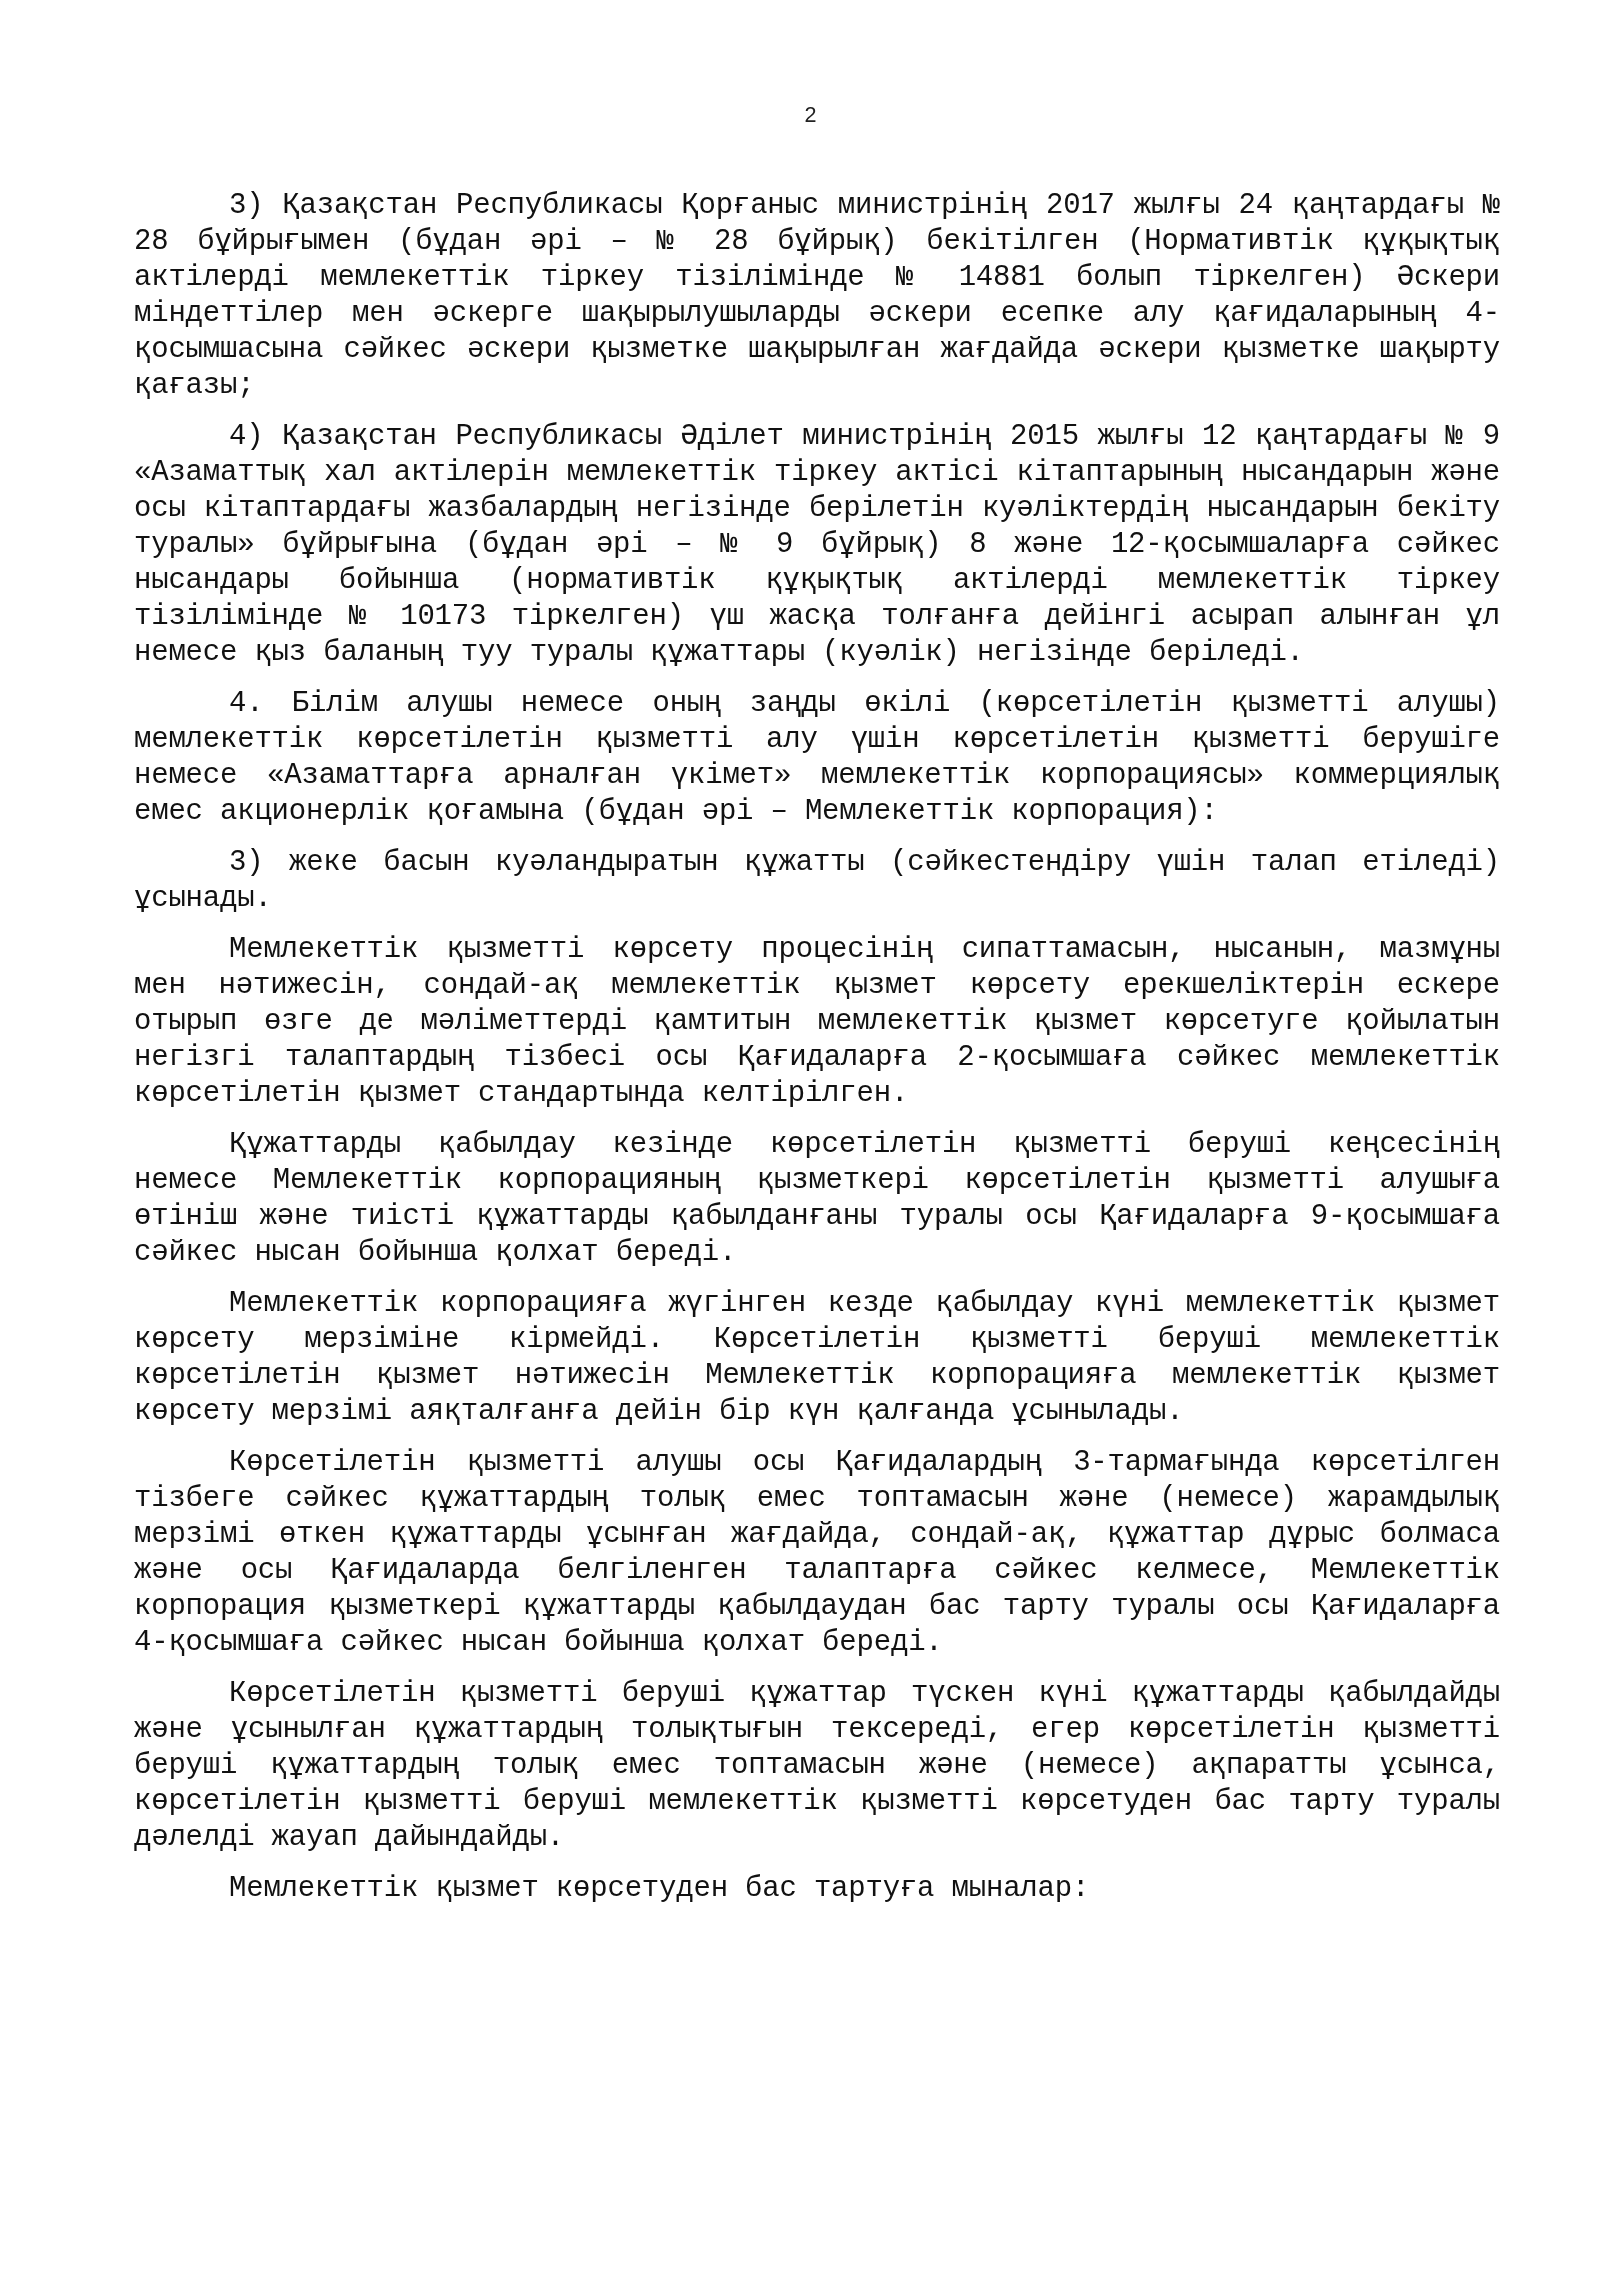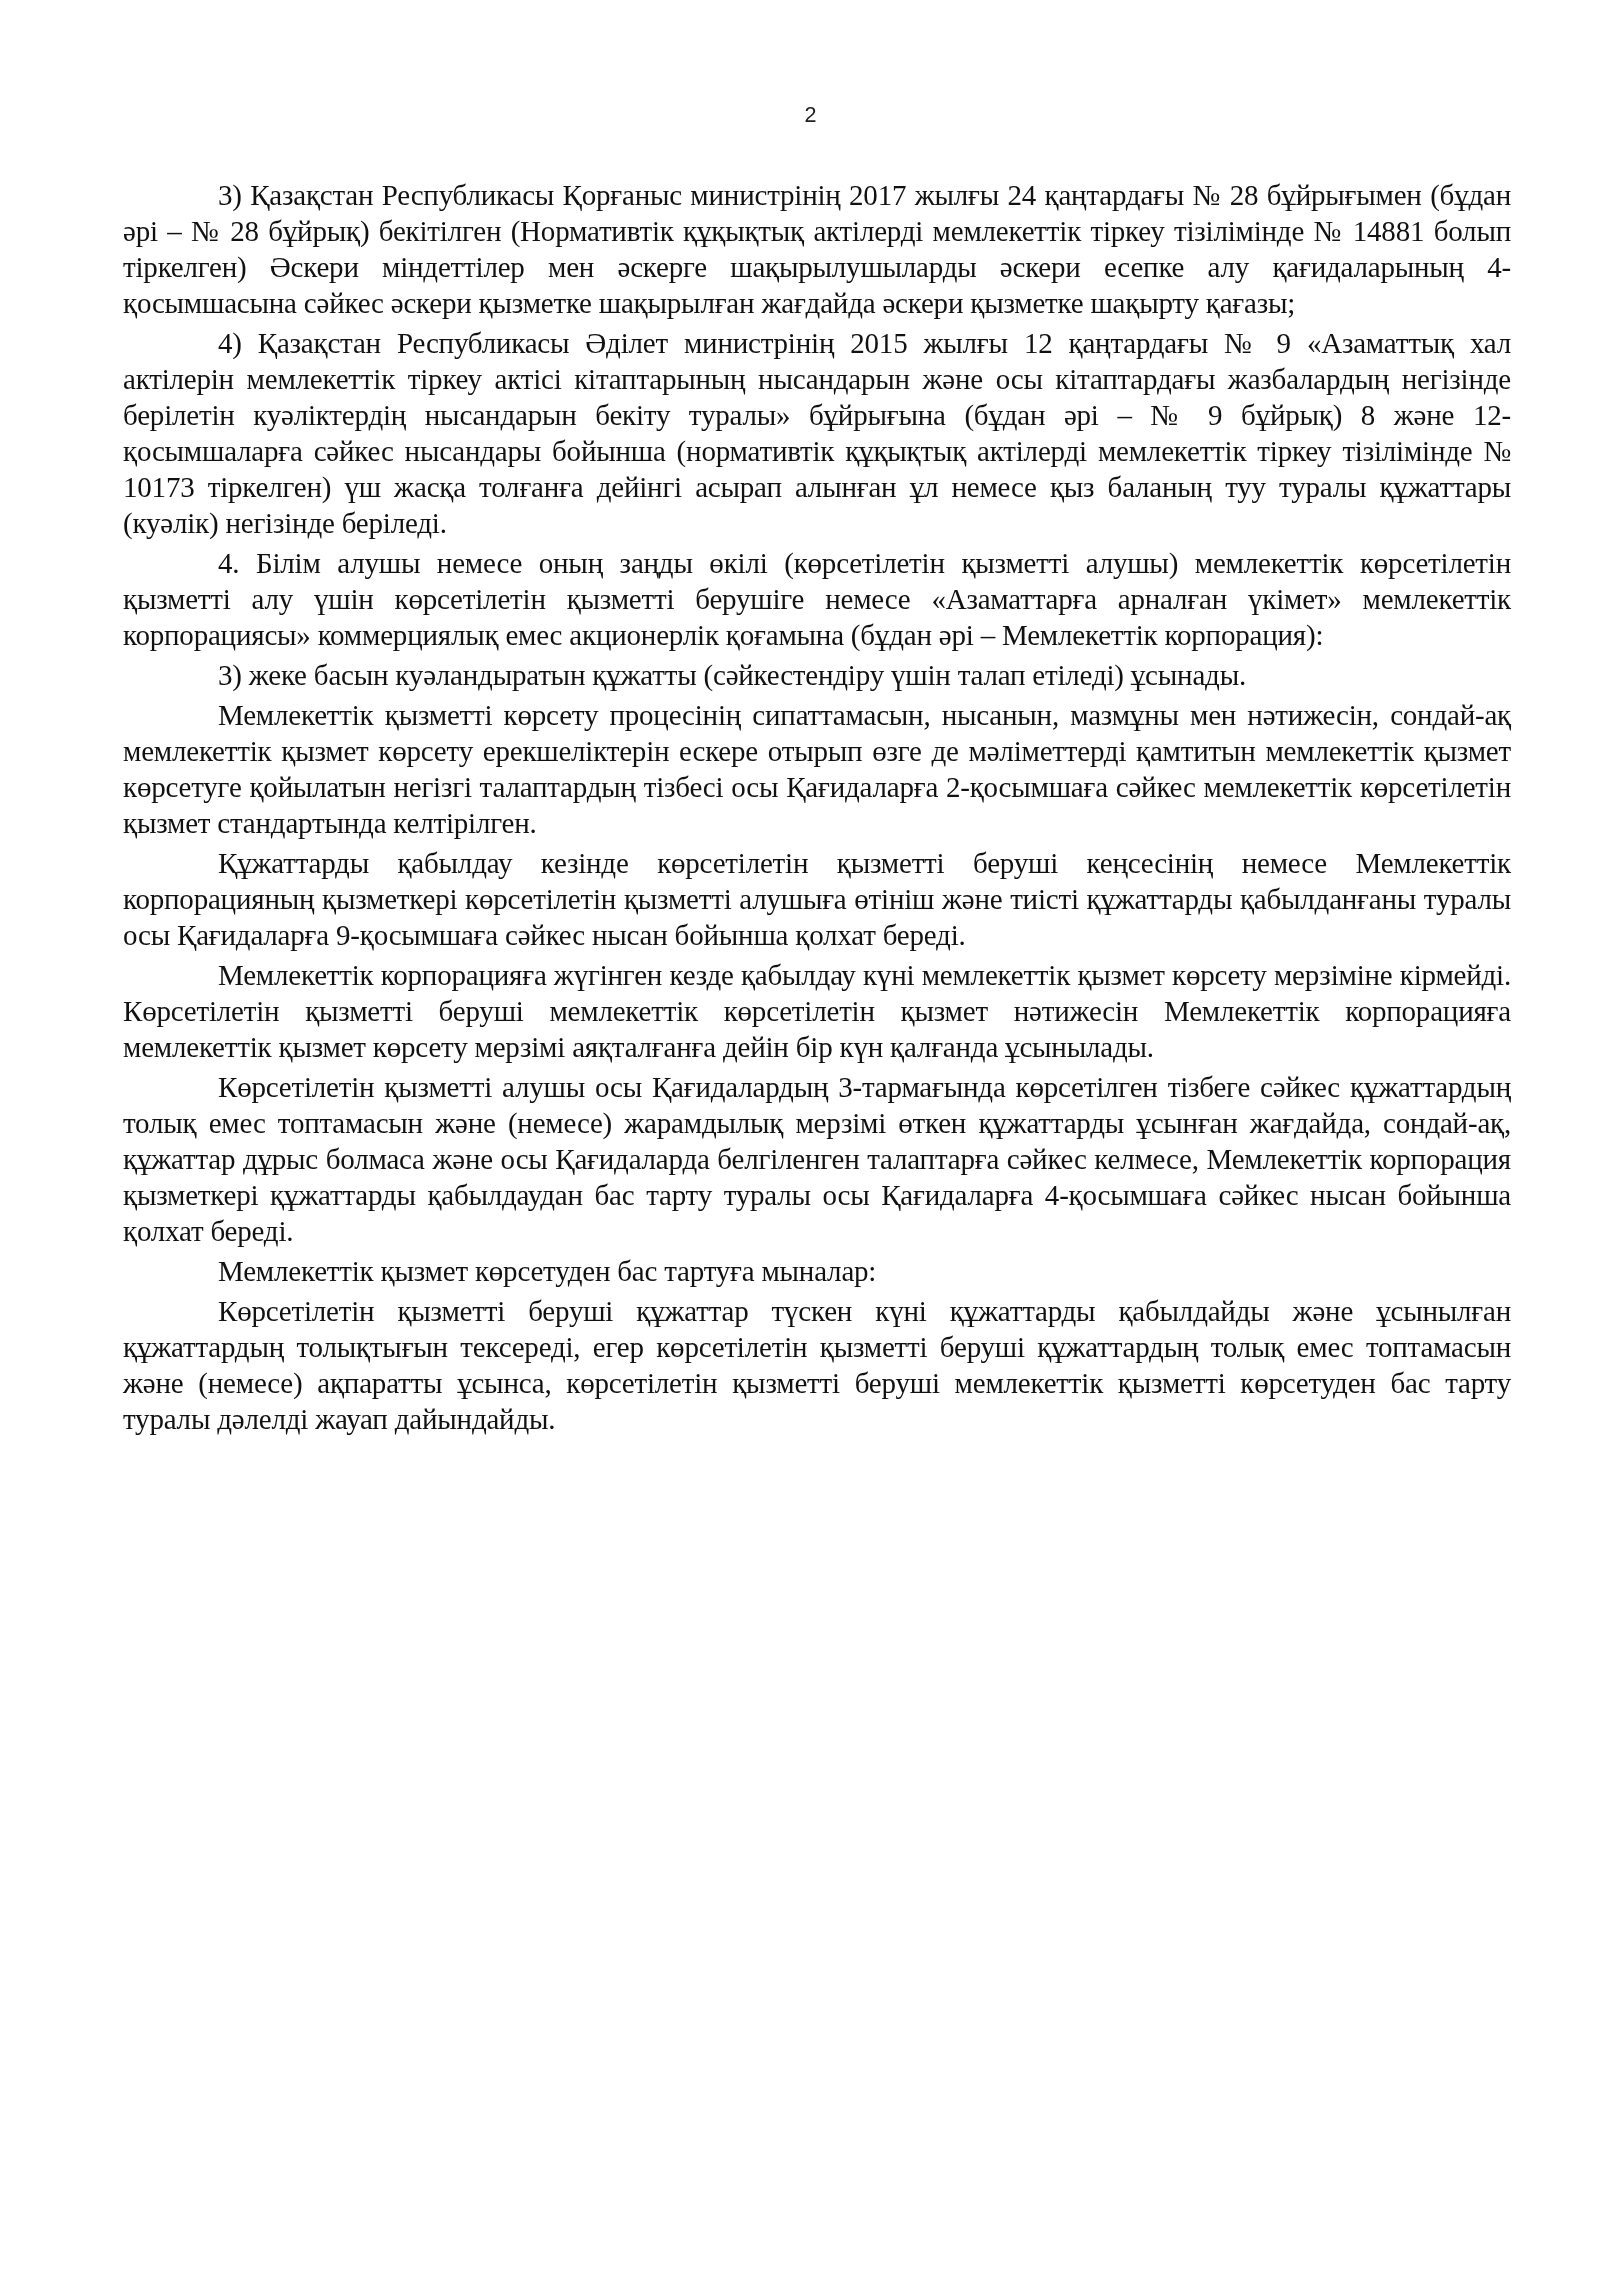--- a/index.html
+++ b/index.html
@@ -12,33 +12,33 @@
   .page-number {
     position: absolute; top: 102px; left: 0; width: 1621px; text-align: center;
     font-family: "Liberation Sans", "DejaVu Sans", sans-serif;
     font-size: 21.6px; color: #222;
   }
   .body-text {
     position: absolute; left: 119px; top: 173px; width: 1396px;
     font-size: 29px; line-height: 36px;
     text-align: justify; letter-spacing: -0.2px;
   }
-  .body-text p { margin: 4px; text-indent: 95px; }
+  .body-text p { margin: 15px; text-indent: 95px; font-family: Liberation Mono, monospace; }
 </style>
 </head>
 <body>
 
 <div class="page">
   <div class="page-number">2</div>
   <div class="body-text">
     <p>3) Қазақстан Республикасы Қорғаныс министрінің 2017 жылғы 24 қаңтардағы № 28 бұйрығымен (бұдан әрі – № 28 бұйрық) бекітілген (Нормативтік құқықтық актілерді мемлекеттік тіркеу тізілімінде № 14881 болып тіркелген) Әскери міндеттілер мен әскерге шақырылушыларды әскери есепке алу қағидаларының 4-қосымшасына сәйкес әскери қызметке шақырылған жағдайда әскери қызметке шақырту қағазы;</p>
     <p>4) Қазақстан Республикасы Әділет министрінің 2015 жылғы 12 қаңтардағы № 9 «Азаматтық хал актілерін мемлекеттік тіркеу актісі кітаптарының нысандарын және осы кітаптардағы жазбалардың негізінде берілетін куәліктердің нысандарын бекіту туралы» бұйрығына (бұдан әрі – № 9 бұйрық) 8 және 12-қосымшаларға сәйкес нысандары бойынша (нормативтік құқықтық актілерді мемлекеттік тіркеу тізілімінде № 10173 тіркелген) үш жасқа толғанға дейінгі асырап алынған ұл немесе қыз баланың туу туралы құжаттары (куәлік) негізінде беріледі.</p>
     <p>4. Білім алушы немесе оның заңды өкілі (көрсетілетін қызметті алушы) мемлекеттік көрсетілетін қызметті алу үшін көрсетілетін қызметті берушіге немесе «Азаматтарға арналған үкімет» мемлекеттік корпорациясы» коммерциялық емес акционерлік қоғамына (бұдан әрі – Мемлекеттік корпорация):</p>
     <p>3) жеке басын куәландыратын құжатты (сәйкестендіру үшін талап етіледі) ұсынады.</p>
     <p>Мемлекеттік қызметті көрсету процесінің сипаттамасын, нысанын, мазмұны мен нәтижесін, сондай-ақ мемлекеттік қызмет көрсету ерекшеліктерін ескере отырып өзге де мәліметтерді қамтитын мемлекеттік қызмет көрсетуге қойылатын негізгі талаптардың тізбесі осы Қағидаларға 2-қосымшаға сәйкес мемлекеттік көрсетілетін қызмет стандартында келтірілген.</p>
     <p>Құжаттарды қабылдау кезінде көрсетілетін қызметті беруші кеңсесінің немесе Мемлекеттік корпорацияның қызметкері көрсетілетін қызметті алушыға өтініш және тиісті құжаттарды қабылданғаны туралы осы Қағидаларға 9-қосымшаға сәйкес нысан бойынша қолхат береді.</p>
     <p>Мемлекеттік корпорацияға жүгінген кезде қабылдау күні мемлекеттік қызмет көрсету мерзіміне кірмейді. Көрсетілетін қызметті беруші мемлекеттік көрсетілетін қызмет нәтижесін Мемлекеттік корпорацияға мемлекеттік қызмет көрсету мерзімі аяқталғанға дейін бір күн қалғанда ұсынылады.</p>
     <p>Көрсетілетін қызметті алушы осы Қағидалардың 3-тармағында көрсетілген тізбеге сәйкес құжаттардың толық емес топтамасын және (немесе) жарамдылық мерзімі өткен құжаттарды ұсынған жағдайда, сондай-ақ, құжаттар дұрыс болмаса және осы Қағидаларда белгіленген талаптарға сәйкес келмесе, Мемлекеттік корпорация қызметкері құжаттарды қабылдаудан бас тарту туралы осы Қағидаларға 4-қосымшаға сәйкес нысан бойынша қолхат береді.</p>
+    <p>Көрсетілетін қызметті беруші құжаттар түскен күні құжаттарды қабылдайды және ұсынылған құжаттардың толықтығын тексереді, егер көрсетілетін қызметті беруші құжаттардың толық емес топтамасын және (немесе) ақпаратты ұсынса, көрсетілетін қызметті беруші мемлекеттік қызметті көрсетуден бас тарту туралы дәлелді жауап дайындайды.</p>
     <p>Мемлекеттік қызмет көрсетуден бас тартуға мыналар:</p>
-    <p>Көрсетілетін қызметті беруші құжаттар түскен күні құжаттарды қабылдайды және ұсынылған құжаттардың толықтығын тексереді, егер көрсетілетін қызметті беруші құжаттардың толық емес топтамасын және (немесе) ақпаратты ұсынса, көрсетілетін қызметті беруші мемлекеттік қызметті көрсетуден бас тарту туралы дәлелді жауап дайындайды.</p>
   </div>
 </div>
 
 
 </body></html>

